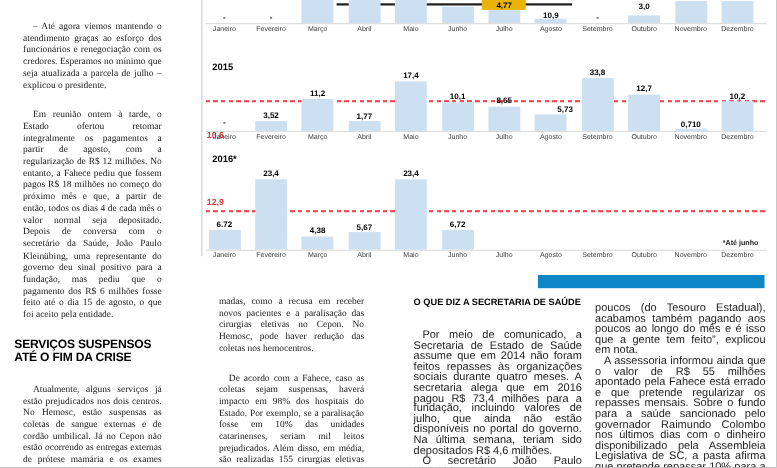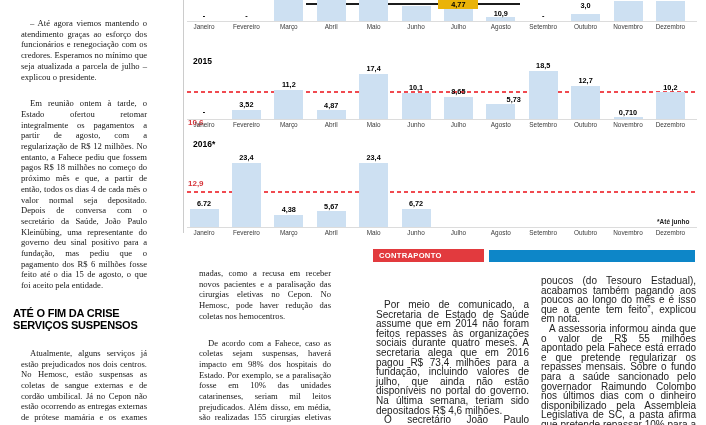--- a/index.html
+++ b/index.html
@@ -48,22 +48,22 @@
 <body>
 
 <div class="page">
 
   <div class="col col1">
     <div>
         <p>– Até agora viemos mantendo o atendimento graças ao esforço dos funcionários e renegociação com os credores. Esperamos no mínimo que seja atualizada a parcela de julho – explicou o presidente.</p>
         <p>Em reunião ontem à tarde, o Estado ofertou retomar integralmente os pagamentos a partir de agosto, com a regularização de R$ 12 milhões. No entanto, a Fahece pediu que fossem pagos R$ 18 milhões no começo do próximo mês e que, a partir de então, todos os dias 4 de cada mês o valor normal seja depositado. Depois de conversa com o secretário da Saúde, João Paulo Kleinübing, uma representante do governo deu sinal positivo para a fundação, mas pediu que o pagamento dos R$ 6 milhões fosse feito até o dia 15 de agosto, o que foi aceito pela entidade.</p>
       </div>
     <div class="heading">
+      <div>SERVIÇOS SUSPENSOS</div>
       <div>ATÉ O FIM DA CRISE</div>
-      <div>SERVIÇOS SUSPENSOS</div>
     </div>
     <div>
         <p>Atualmente, alguns serviços já estão prejudicados nos dois centros. No Hemosc, estão suspensas as coletas de sangue externas e de cordão umbilical. Já no Cepon não estão ocorrendo as entregas externas de prótese mamária e os exames pet-scan não vêm sendo realizados. A situação deve piorar ainda mais caso o governo não honre o compromisso de depositar os R$ 18 milhões no mês de agosto. Segundo a Fahece, atitudes mais drásticas serão to-</p>
       </div>
   </div>
 
   <div class="col col2">
     <div>
         <p>madas, como a recusa em receber novos pacientes e a paralisação das cirurgias eletivas no Cepon. No Hemosc, pode haver redução das coletas nos hemocentros.</p>
         <p>De acordo com a Fahece, caso as coletas sejam suspensas, haverá impacto em 98% dos hospitais do Estado. Por exemplo, se a paralisação fosse em 10% das unidades catarinenses, seriam mil leitos prejudicados. Além disso, em média, são realizadas 155 cirurgias eletivas por mês no Cepon e em torno de 30 mil procedimentos de quimioterapia.</p>
@@ -110,36 +110,36 @@
       <div class="month" style="left: 183px; top: 121px;">Janeiro</div>
       <div class="val" style="left: 184px; top: 107px;">-</div>
       <div class="month" style="left: 225.4px; top: 121px;">Fevereiro</div>
       <div class="bar" style="left: 231.9px; top: 109.848px; width: 29px; height: 9.152px;"></div>
       <div class="val" style="left: 226.4px; top: 100.348px;">3,52</div>
       <div class="month" style="left: 267.8px; top: 121px;">Março</div>
       <div class="bar" style="left: 274.3px; top: 89.88px; width: 29px; height: 29.12px;"></div>
       <div class="val" style="left: 268.8px; top: 80.38px;">11,2</div>
       <div class="month" style="left: 310.2px; top: 121px;">Abril</div>
       <div class="bar" style="left: 316.7px; top: 110.498px; width: 29px; height: 8.502px;"></div>
-      <div class="val" style="left: 311.2px; top: 100.998px;">4,87</div>
+      <div class="val" style="left: 311.2px; top: 100.998px;">1,77</div>
       <div class="month" style="left: 352.6px; top: 121px;">Maio</div>
       <div class="bar" style="left: 359.1px; top: 73.76px; width: 29px; height: 45.24px;"></div>
       <div class="val" style="left: 353.6px; top: 64.26px;">17,4</div>
       <div class="month" style="left: 395px; top: 121px;">Junho</div>
       <div class="bar" style="left: 401.5px; top: 92.74px; width: 29px; height: 26.26px;"></div>
       <div class="val" style="left: 396px; top: 83.24px;">10,1</div>
       <div class="month" style="left: 437.4px; top: 121px;">Julho</div>
       <div class="bar" style="left: 443.9px; top: 96.51px; width: 29px; height: 22.49px;"></div>
       <div class="val" style="left: 438.4px; top: 87.01px;">8,65</div>
       <div class="month" style="left: 479.8px; top: 121px;">Agosto</div>
       <div class="bar" style="left: 486.3px; top: 104.102px; width: 29px; height: 14.898px;"></div>
       <div class="val" style="left: 480.8px; top: 94.602px; text-align: right;">5,73</div>
       <div class="month" style="left: 522.2px; top: 121px;">Setembro</div>
       <div class="bar" style="left: 528.7px; top: 70.9px; width: 29px; height: 48.1px;"></div>
-      <div class="val" style="left: 523.2px; top: 61.4px;">18,5</div>
+      <div class="val" style="left: 523.2px; top: 61.4px;">33,8</div>
       <div class="month" style="left: 564.6px; top: 121px;">Outubro</div>
       <div class="bar" style="left: 571.1px; top: 85.98px; width: 29px; height: 33.02px;"></div>
       <div class="val" style="left: 565.6px; top: 76.48px;">12,7</div>
       <div class="month" style="left: 607px; top: 121px;">Novembro</div>
       <div class="bar" style="left: 613.5px; top: 117.154px; width: 29px; height: 1.846px;"></div>
       <div class="val" style="left: 608px; top: 107.654px;">0,710</div>
       <div class="month" style="left: 649.4px; top: 121px;">Dezembro</div>
       <div class="bar" style="left: 655.9px; top: 92.48px; width: 29px; height: 26.52px;"></div>
       <div class="val" style="left: 650.4px; top: 82.98px;">10,2</div>
       <div class="ctitle" style="left: 193px; top: 139px;">2016*</div>
@@ -166,22 +166,22 @@
       <div class="val" style="left: 396px; top: 199.02px;">6,72</div>
       <div class="month" style="left: 437.4px; top: 229px;">Julho</div>
       <div class="month" style="left: 479.8px; top: 229px;">Agosto</div>
       <div class="month" style="left: 522.2px; top: 229px;">Setembro</div>
       <div class="month" style="left: 564.6px; top: 229px;">Outubro</div>
       <div class="month" style="left: 607px; top: 229px;">Novembro</div>
       <div class="month" style="left: 649.4px; top: 229px;">Dezembro</div>
       <div class="footnote" style="left: 657px; top: 218px;">*Até junho</div>
     </div>
 
-  <div class="cp-banner">CONTRAPONTO</div>
   <div class="cp-blue"></div>
+  <div class="cp-header">O QUE DIZ A SECRETARIA DE SAÚDE</div>
   <div class="cp-col cp-col1">
       <p>Por meio de comunicado, a Secretaria de Estado de Saúde assume que em 2014 não foram feitos repasses às organizações sociais durante quatro meses. A secretaria alega que em 2016 pagou R$ 73,4 milhões para a fundação, incluindo valores de julho, que ainda não estão disponíveis no portal do governo. Na última semana, teriam sido depositados R$ 4,6 milhões.</p>
       <p>O secretário João Paulo Kleinübing fala também sobre a crise econômica atual e que a pasta terá um corte de R$ 200 milhões neste ano. “Como a gente (a secretaria) recebe também aos</p>
     </div>
   <div class="cp-col cp-col2">
       <p>poucos (do Tesouro Estadual), acabamos também pagando aos poucos ao longo do mês e é isso que a gente tem feito”, explicou em nota.</p>
       <p>A assessoria informou ainda que o valor de R$ 55 milhões apontado pela Fahece está errado e que pretende regularizar os repasses mensais. Sobre o fundo para a saúde sancionado pelo governador Raimundo Colombo nos últimos dias com o dinheiro disponibilizado pela Assembleia Legislativa de SC, a pasta afirma que pretende repassar 10% para a fundação a partir do momento que os recursos forem concedidos.</p>
     </div>
 
 </div>

